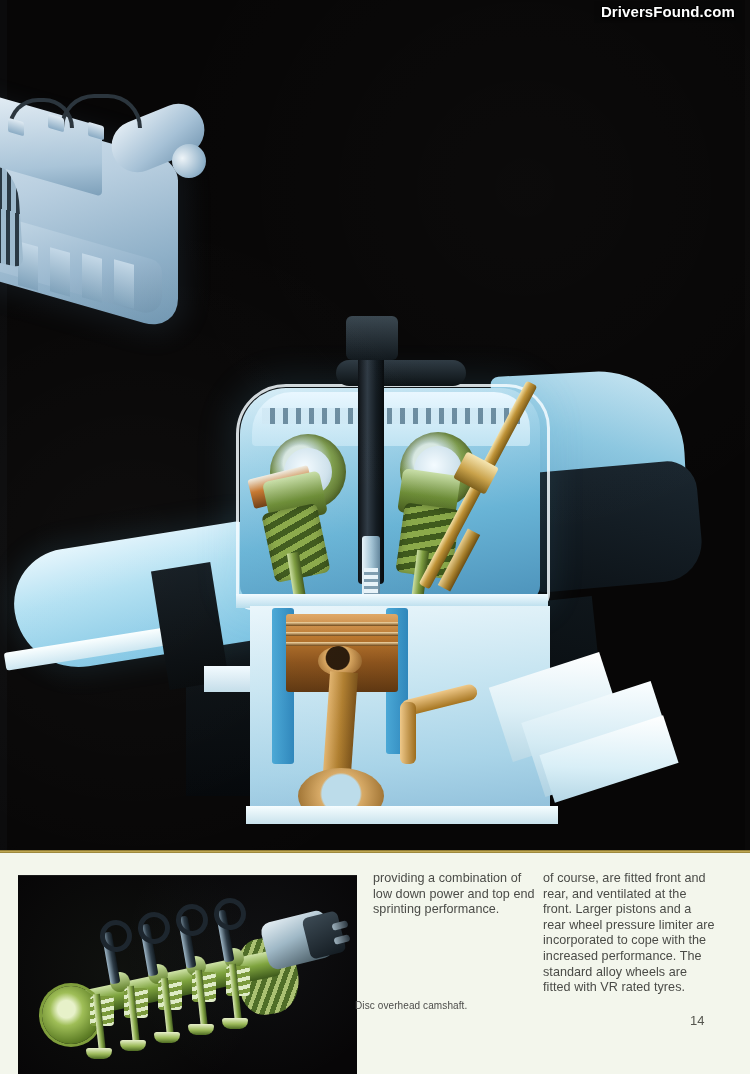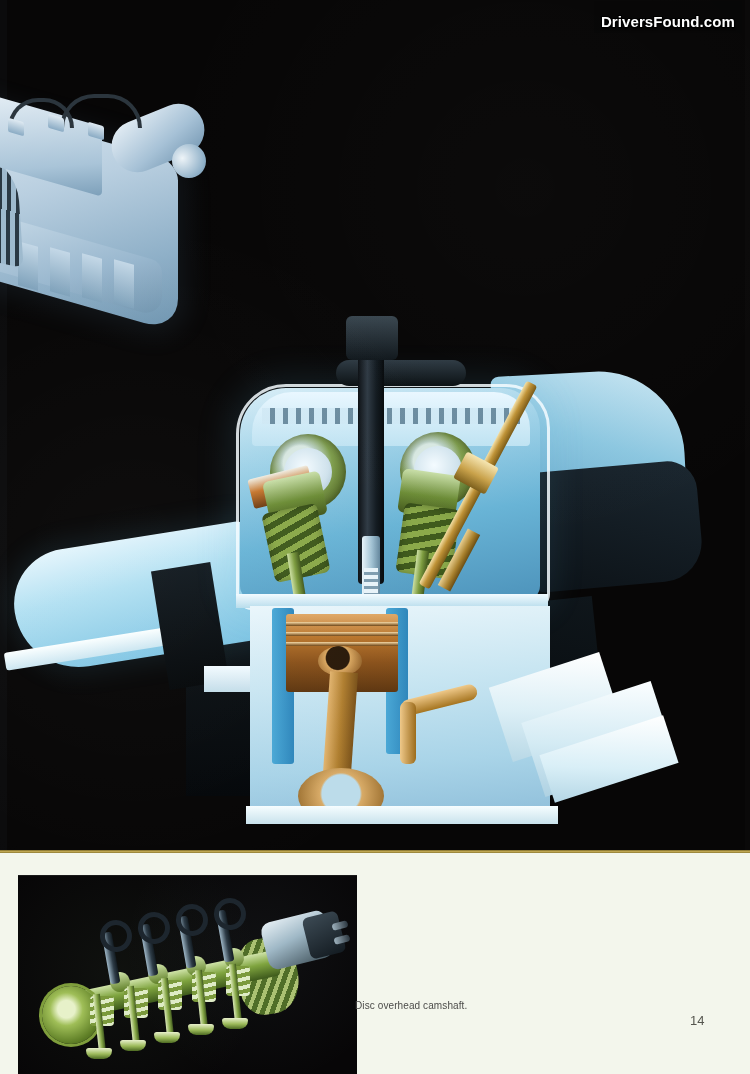--- a/index.html
+++ b/index.html
@@ -31,21 +31,21 @@
 
   
   .gold-rule{
     position:absolute;left:0;top:850px;width:750px;height:3px;
     background:linear-gradient(to bottom,#6b5a1c,#c9b05a 40%,#8d7a33);
   }
 
   
   .watermark{
     position:absolute;right:8px;top:1px;
-    padding:12px 7px 3px 7px;
+    padding:2px 7px 3px 7px;
     background:rgba(8,8,8,.55);
     color:#ffffff;
     font-size:15px;font-weight:bold;letter-spacing:.1px;
     font-family:"Liberation Sans", sans-serif;
     text-shadow:
       -1px -1px 0 #000, 1px -1px 0 #000,
       -1px  1px 0 #000, 1px  1px 0 #000,
        0 2px 2px rgba(0,0,0,.9);
     white-space:nowrap;
     z-index:40;
@@ -568,19 +568,23 @@
         <div class="dist"></div>
         <div class="dist-cap"></div>
         <div class="dist-term" style="left:292px;top:10px;"></div>
         <div class="dist-term" style="left:294px;top:24px;"></div>
       </div>
     </div>
 
     <div class="caption">Disc overhead camshaft.</div>
 
     <div class="col col-left">
+      <p>providing a combination of low down power and top end sprinting performance.</p>
     </div>
 
+    <div class="col col-right">
+      <p>of course, are fitted front and rear, and ventilated at the front. Larger pistons and a rear wheel pressure limiter are incorporated to cope with the increased performance. The standard alloy wheels are fitted with VR rated tyres.</p>
+    </div>
 
     <div class="page-no">14</div>
   </div>
 
 </div>
 
 </body></html>

